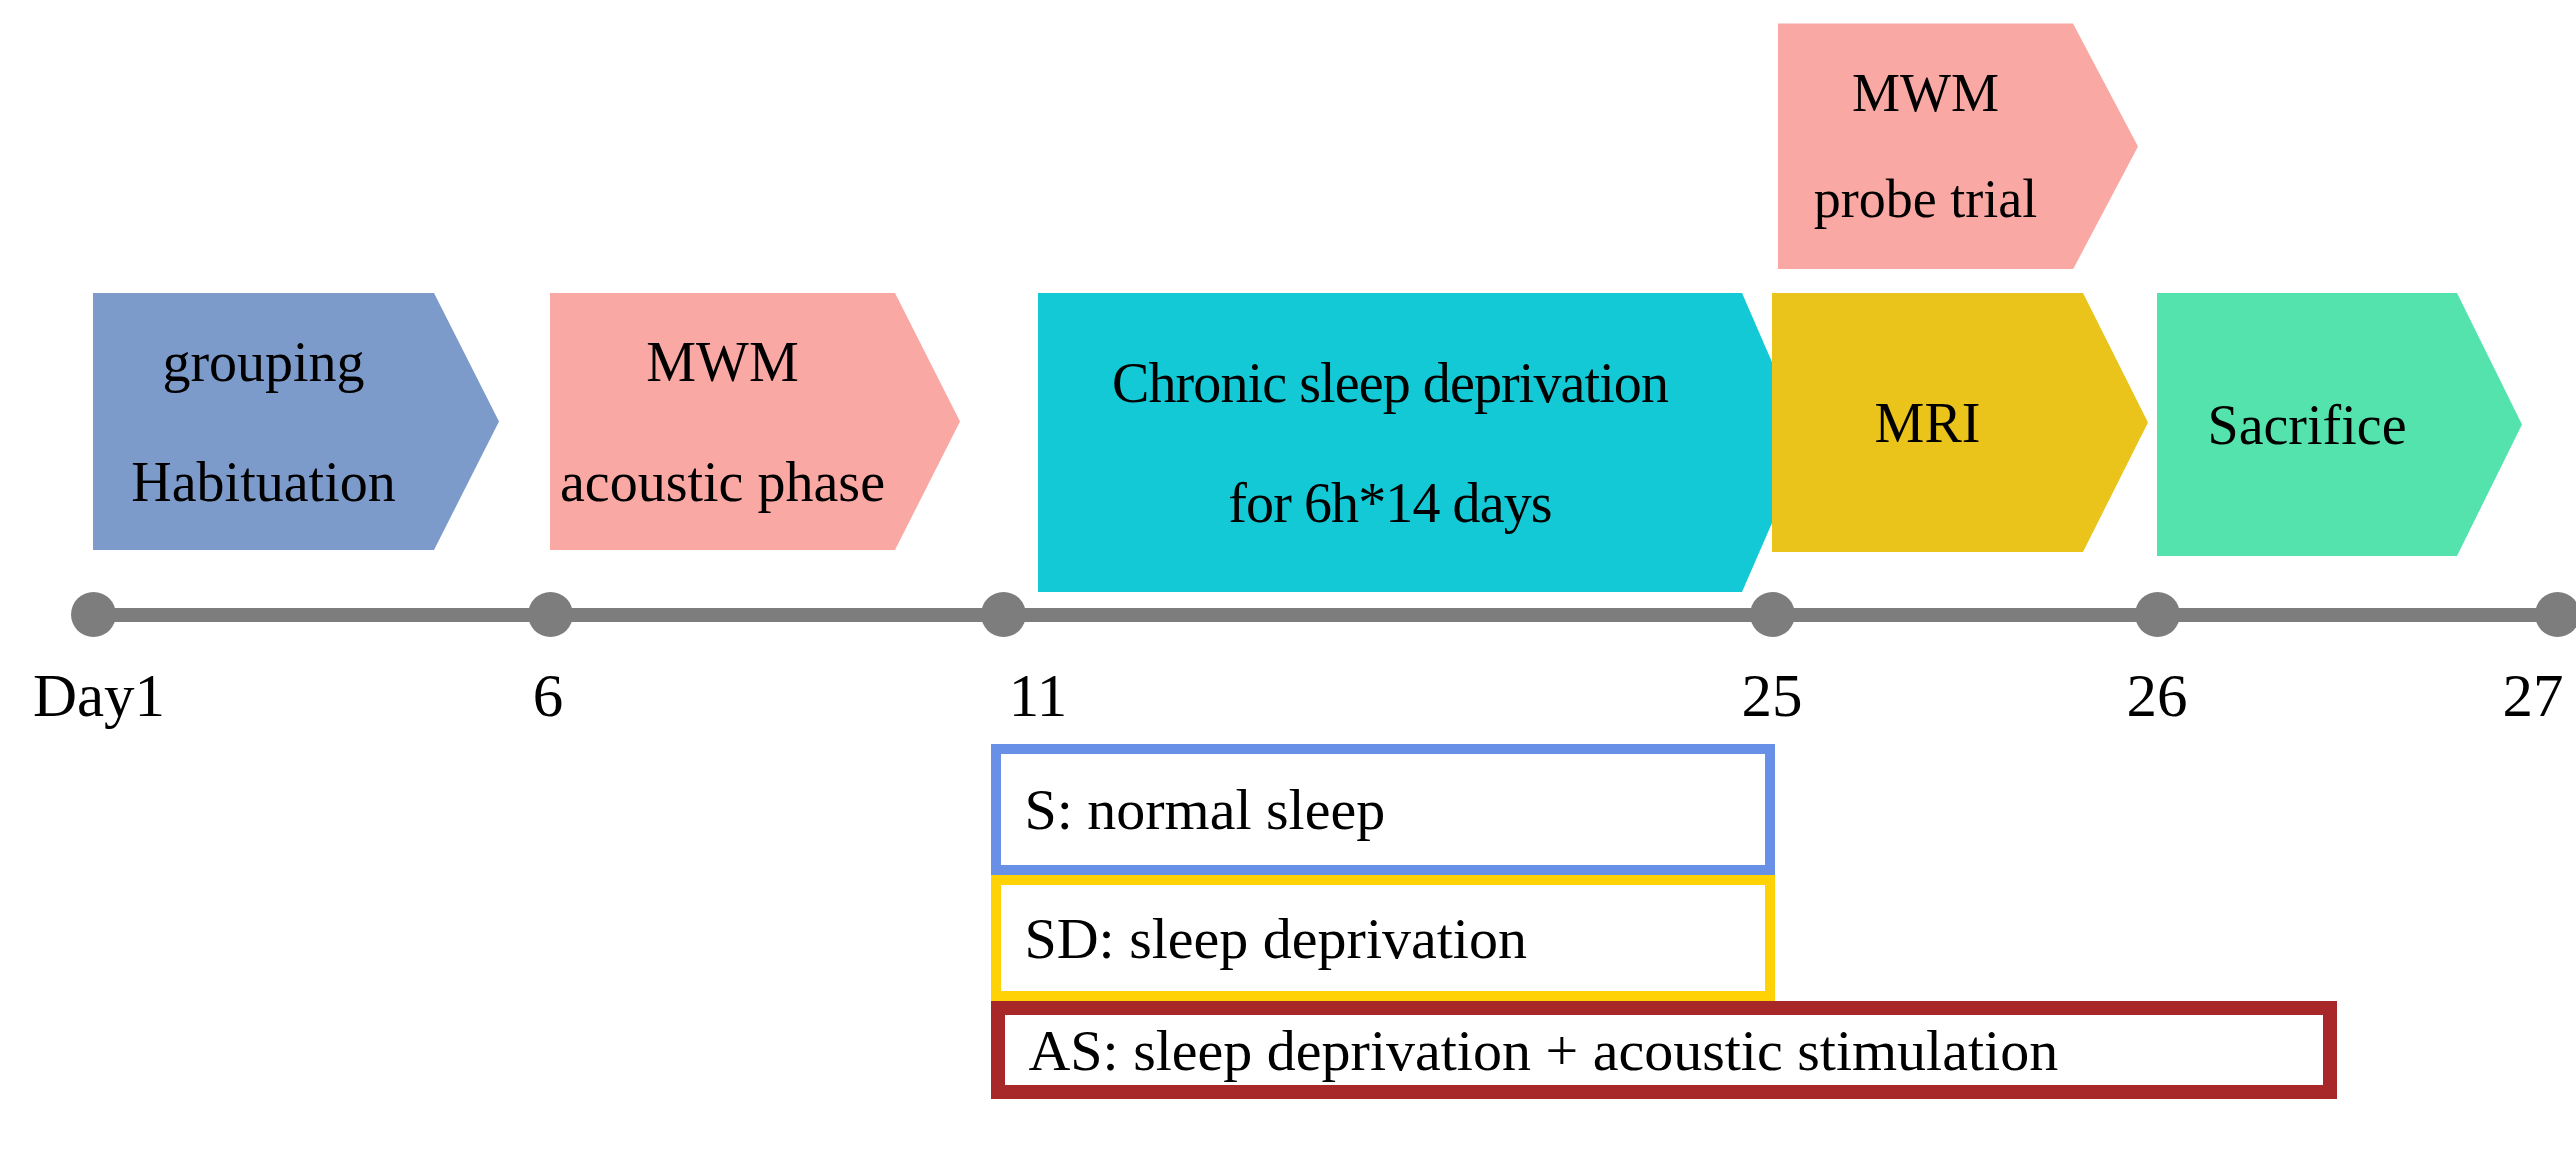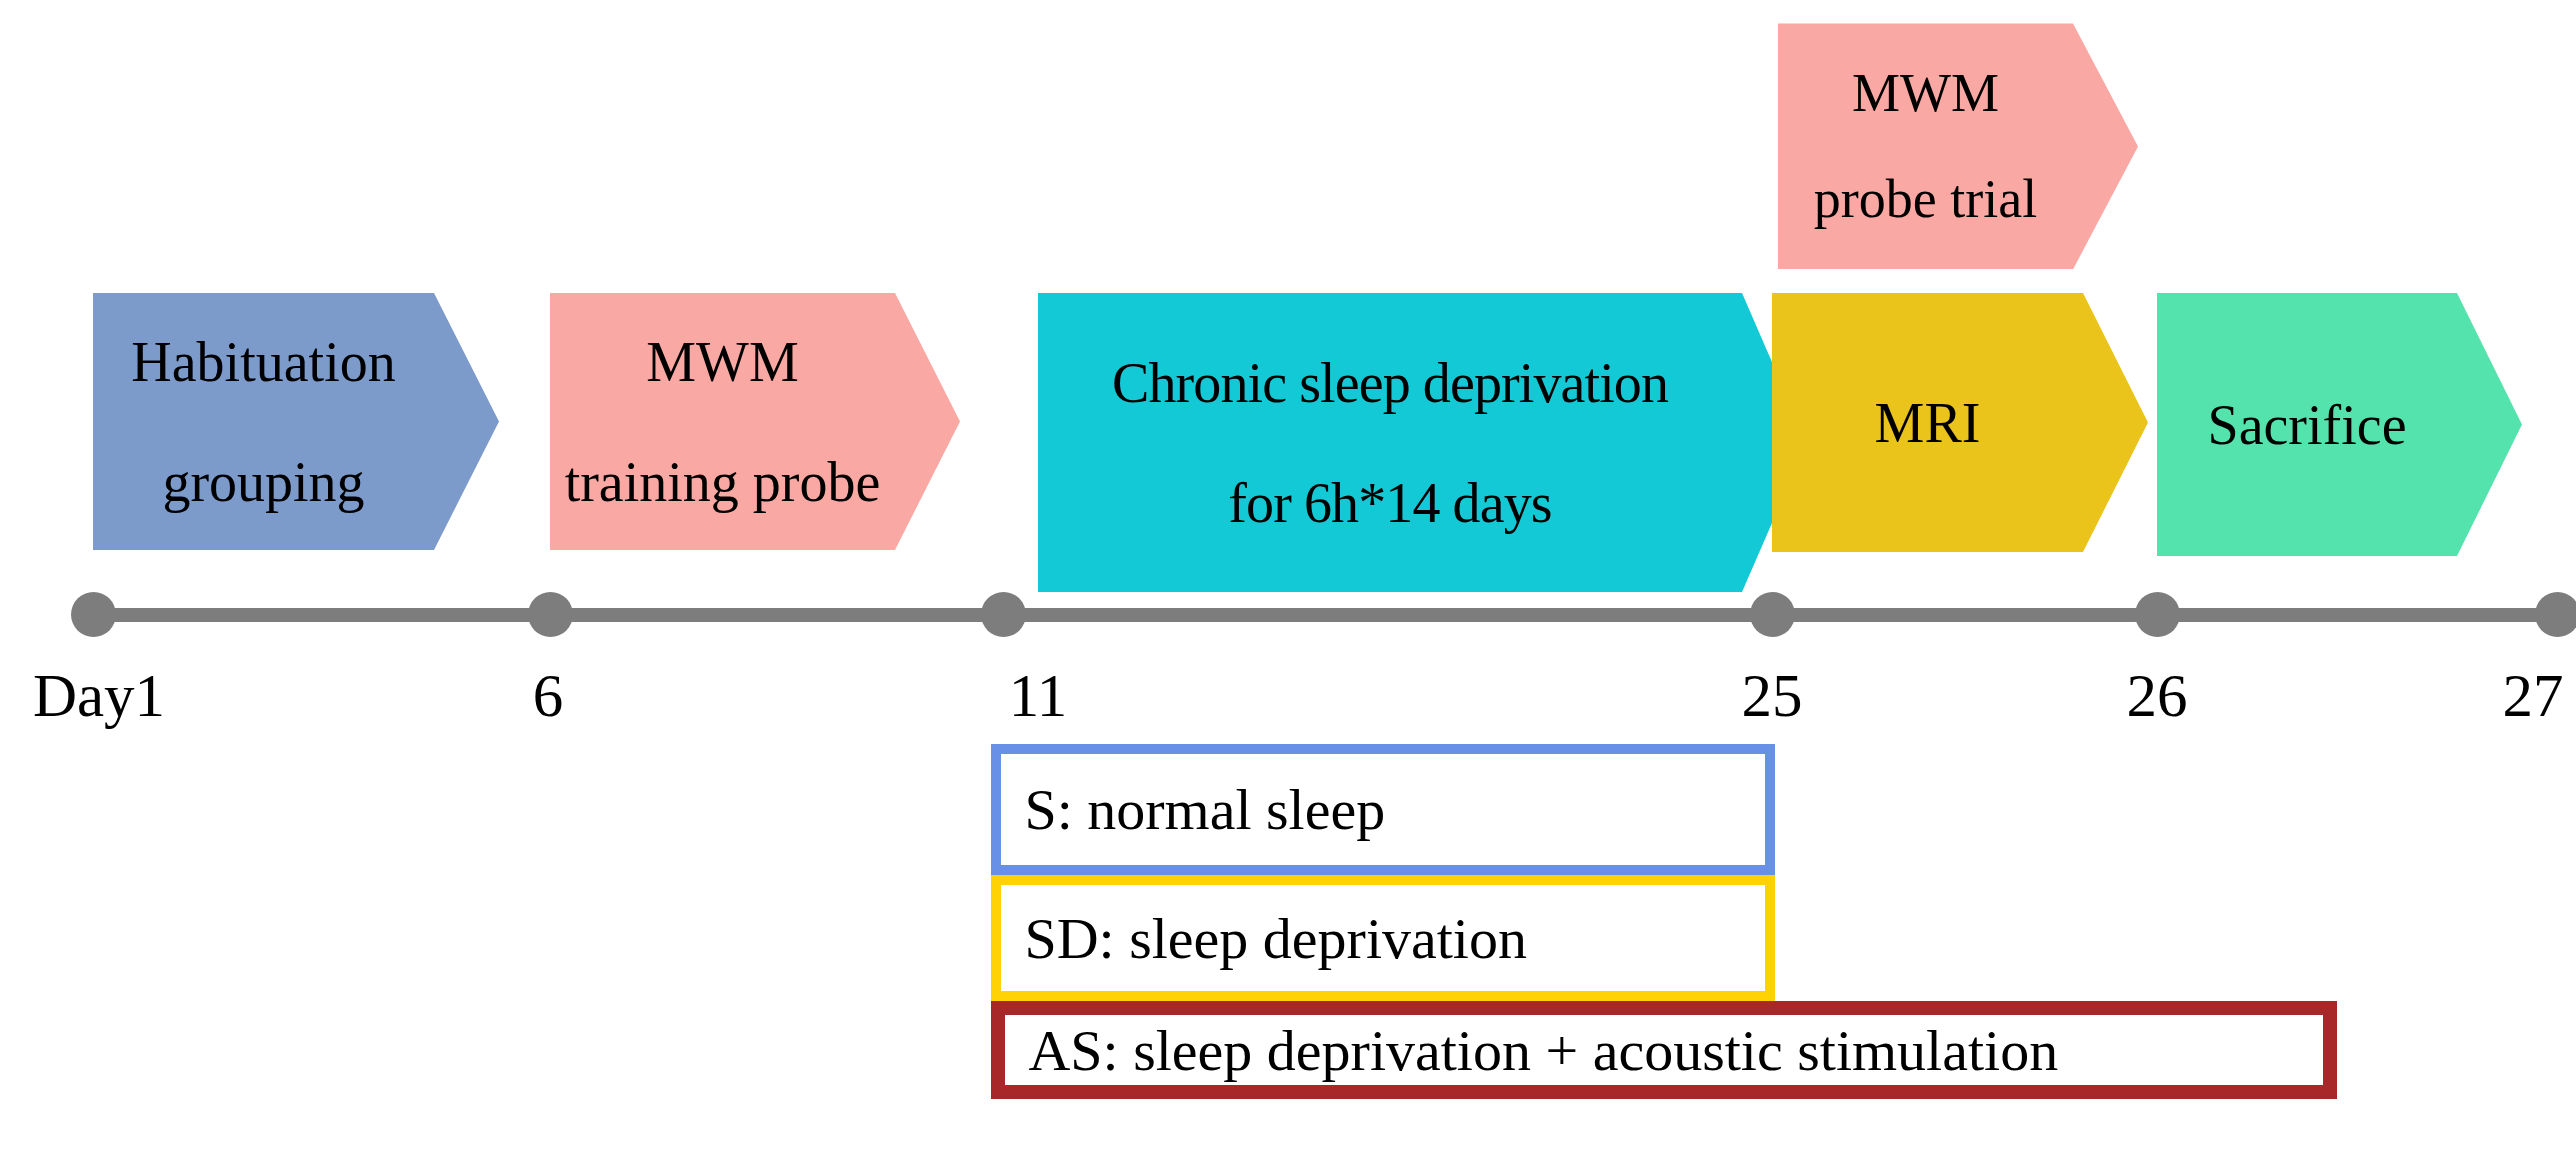--- a/index.html
+++ b/index.html
@@ -58,27 +58,27 @@
 <body>
 
 <div class="fig">
 
   <div class="arrow a-probe">
     <span>MWM</span>
     <span>probe trial</span>
   </div>
 
   <div class="arrow a-habituation">
+    <span>grouping</span>
     <span>Habituation</span>
-    <span>grouping</span>
   </div>
 
   <div class="arrow a-training">
     <span>MWM</span>
-    <span>training probe</span>
+    <span>acoustic phase</span>
   </div>
 
   <div class="arrow a-csd">
     <span>Chronic sleep deprivation</span>
     <span>for 6h*14 days</span>
   </div>
 
   <div class="arrow a-mri">
     <span>MRI</span>
   </div>

